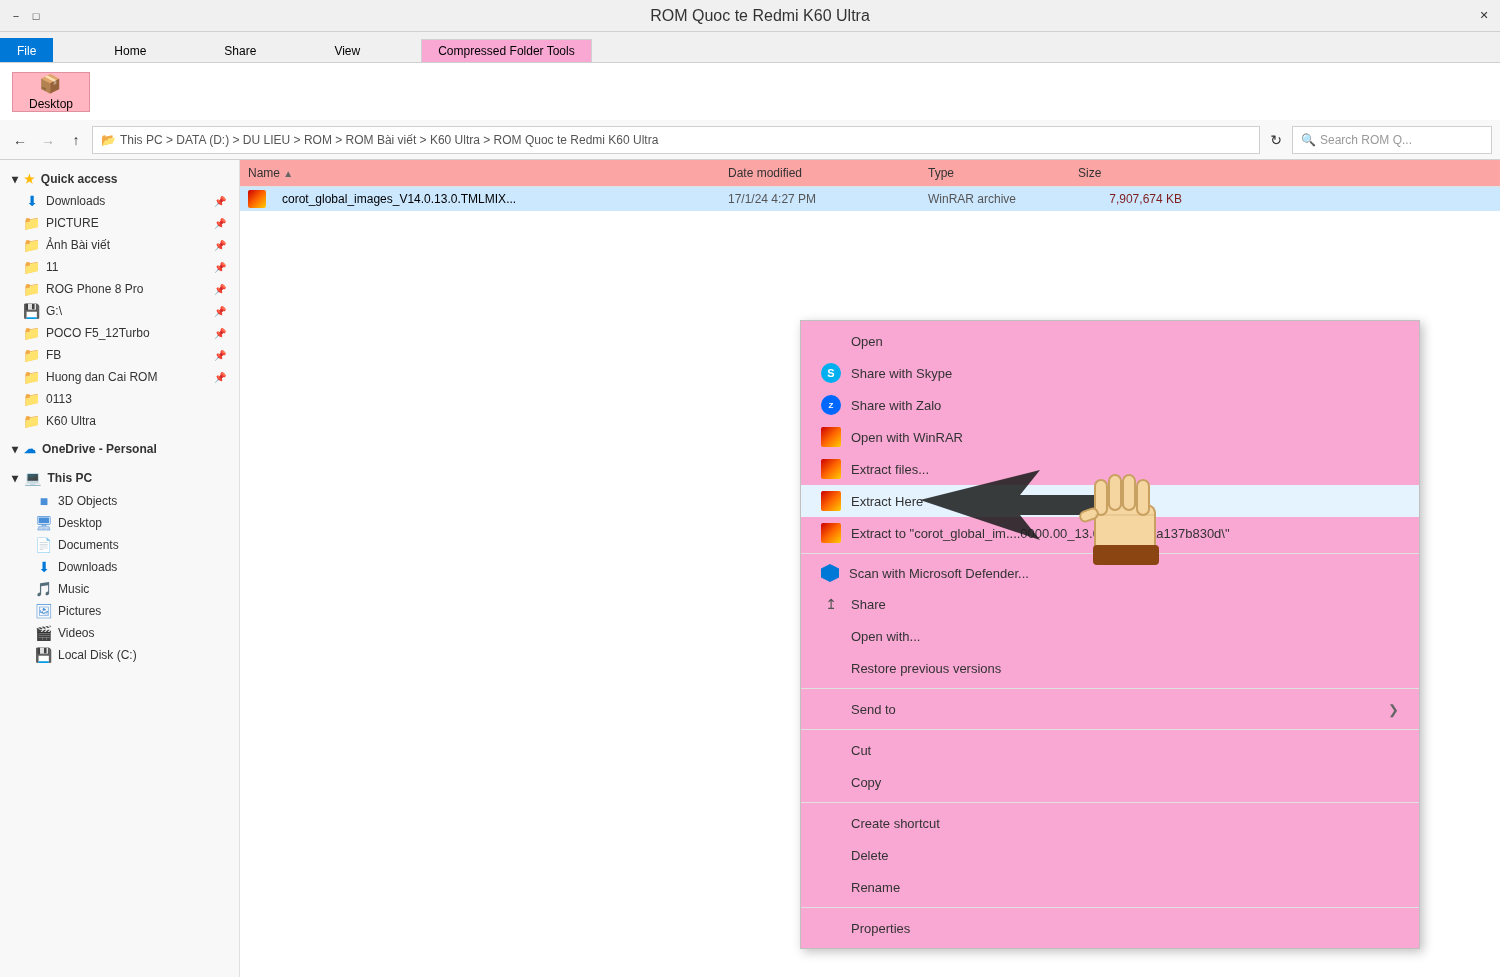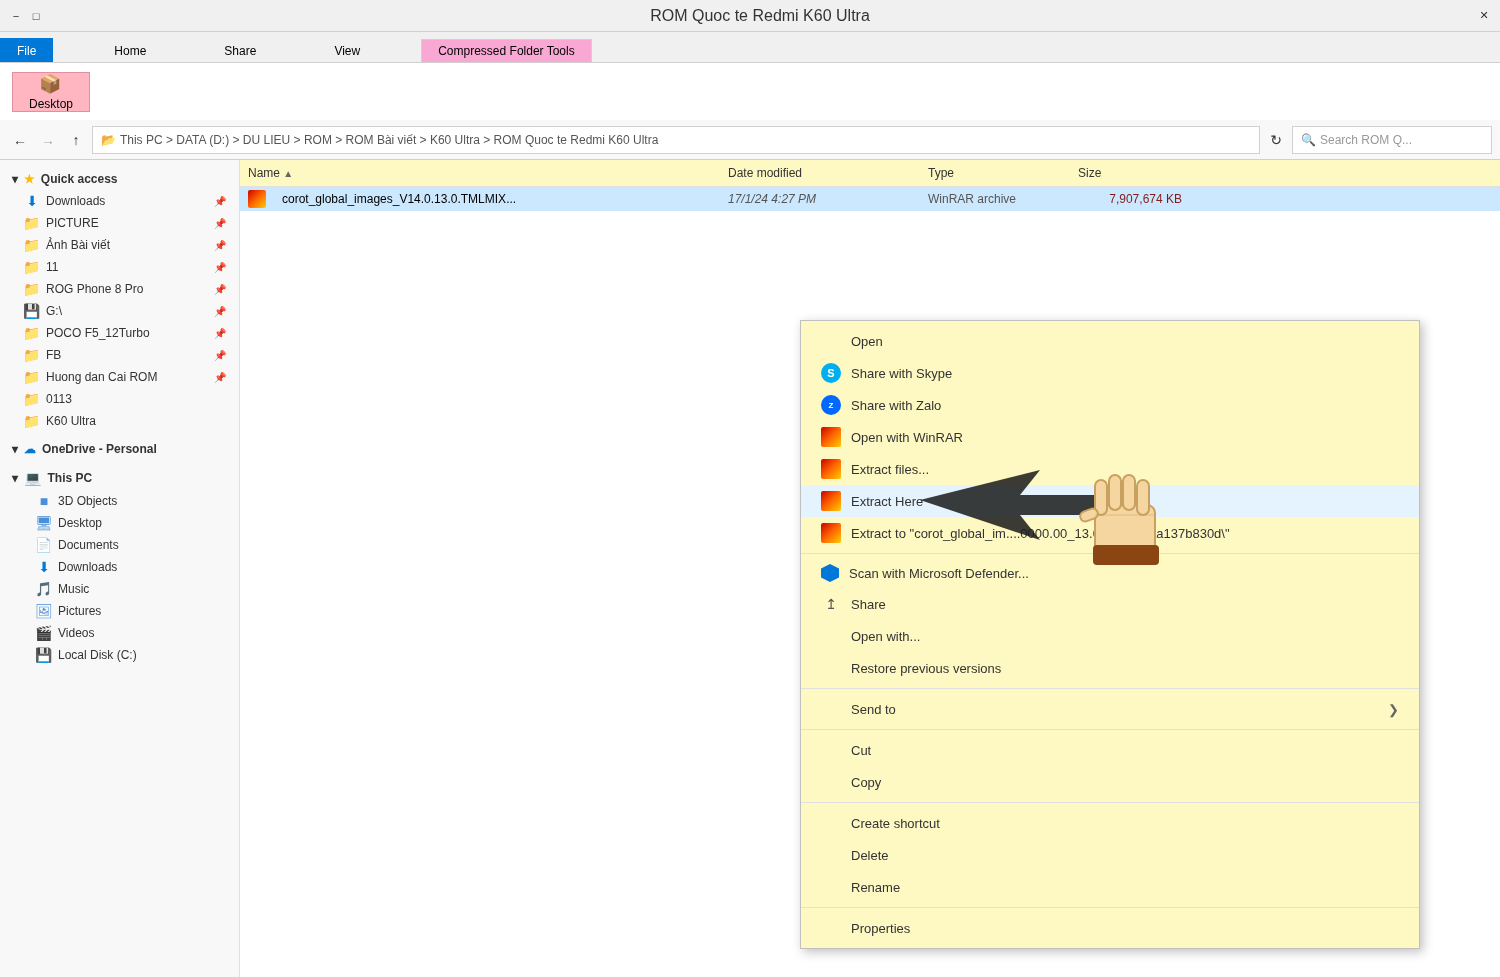--- a/index.html
+++ b/index.html
@@ -148,21 +148,21 @@
 
     
     .file-content {
       flex: 1;
       background: #fff;
       overflow: hidden;
       position: relative;
     }
     .file-list-header {
       display: flex;
-      background: #fef9c3;
+      background: #fca5a5;
       border-bottom: 1px solid #e0e0e0;
       padding: 4px 0;
     }
     .file-list-header-col {
       font-size: 12px;
       color: #333;
       padding: 2px 8px;
       cursor: pointer;
     }
     .col-name { width: 480px; }
@@ -171,31 +171,31 @@
     .col-size { width: 120px; }
 
     .file-row {
       display: flex;
       align-items: center;
       padding: 3px 0;
       font-size: 12px;
     }
     .file-row.selected { background: #cce8ff; }
     .file-row-name { width: 480px; padding: 0 8px; display: flex; align-items: center; gap: 16px; white-space: nowrap; overflow: hidden; text-overflow: ellipsis; }
-    .file-row-date { width: 200px; padding: 0 8px; color: #555; font-style: italic; }
+    .file-row-date { width: 200px; padding: 0 8px; color: #555; }
     .file-row-type { width: 150px; padding: 0 8px; color: #555; }
     .file-row-size { width: 120px; padding: 0 8px; color: #7f1d1d; text-align: right; }
 
     
     .context-menu {
       position: absolute;
       top: 160px;
       left: 560px;
       width: 620px;
-      background: #fef9c3;
+      background: #f9a8d4;
       border: 1px solid #c0c0c0;
       box-shadow: 3px 3px 10px rgba(0,0,0,0.25);
       z-index: 100;
       padding: 4px 0;
     }
     .ctx-item {
       padding: 6px 20px;
       font-size: 13px;
       color: #333;
       cursor: pointer;

